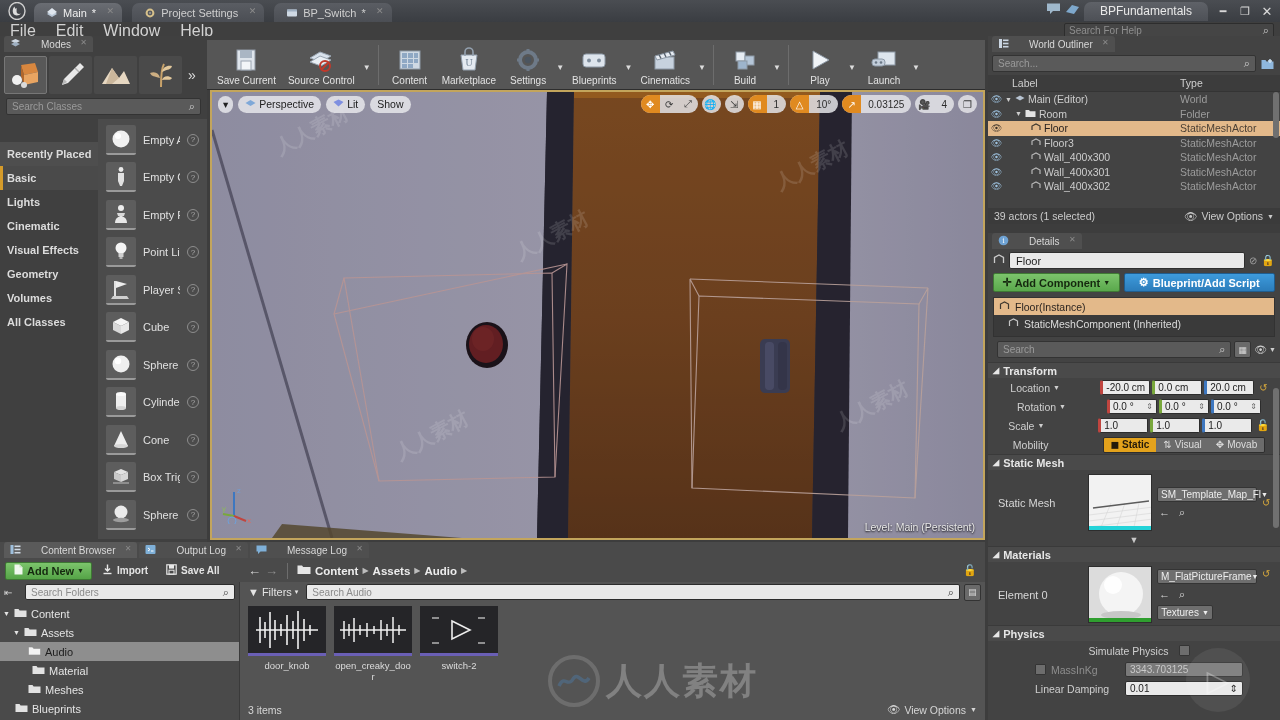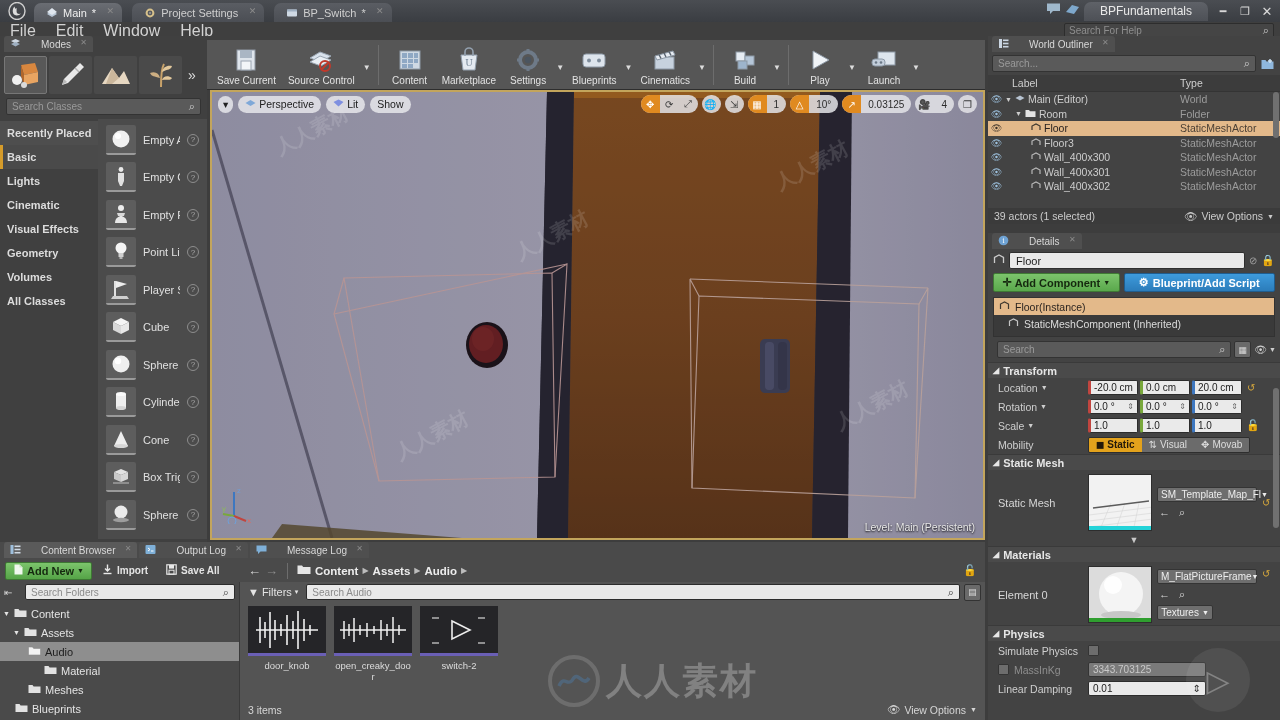--- a/index.html
+++ b/index.html
@@ -99,21 +99,21 @@
     border-radius:2px;display:flex;align-items:center;padding:0 5px;
     font-size:10px;color:#9a9a9a;
   }
   .search-classes .mag{margin-left:auto;color:#d0d0d0;font-size:11px;}
   .modes-body{display:flex;height:420px;}
   .cat-list{width:98px;background:#404040;padding-top:2px;}
   .cat{
     height:24px;display:flex;align-items:center;padding-left:7px;
     font-size:11px;color:#dcdcdc;font-weight:bold;
   }
-  .cat.hl{background:#4e4e4e;}
+  .cat.hl{background:#4e4e4e;margin-top:21px;}
   .cat.sel{background:#4a4a4a;border-left:3px solid #d59b2a;padding-left:4px;}
   .place-list{flex:1;background:#4b4b4b;padding-top:2px;overflow:hidden;}
   .place-item{height:37.5px;display:flex;align-items:center;gap:7px;padding-left:8px;}
   .place-thumb{
     width:30px;height:30px;border-radius:2px;background:#5d5d5d;
     display:flex;align-items:center;justify-content:center;position:relative;
     border-bottom:2px solid #9a9a9a;
   }
   .place-name{font-size:11px;color:#e0e0e0;flex:1;white-space:nowrap;overflow:hidden;}
   .qmark{
@@ -205,21 +205,21 @@
     display:flex;align-items:center;padding:0 5px;font-size:10px;color:#9a9a9a;
   }
   .det-searchwrap{display:flex;align-items:center;gap:3px;padding:0 4px;}
   .sq-btn{width:17px;height:17px;background:#6a6a6a;border:1px solid #333;border-radius:2px;
     display:flex;align-items:center;justify-content:center;font-size:9px;color:#d8d8d8;}
   .eye-btn{display:flex;align-items:center;gap:2px;color:#cfcfcf;font-size:10px;}
   .sec-head{
     height:16px;background:#4a4a4a;display:flex;align-items:center;gap:4px;padding-left:5px;
     font-size:11px;font-weight:bold;color:#e6e6e6;border-top:1px solid #3a3a3a;
   }
-  .prop-row{height:19px;display:flex;align-items:center;font-size:10.5px;color:#cfcfcf;}
+  .prop-row{height:19px;display:flex;align-items:center;font-size:10.5px;color:#cfcfcf;justify-content:center;}
   .prop-lbl{width:100px;padding-left:10px;display:flex;align-items:center;gap:3px;}
   .vecfields{display:flex;gap:2px;align-items:center;}
   .vfield{
     width:50px;height:15px;background:#eaeaea;border:1px solid #2c2c2c;border-radius:2px;
     display:flex;align-items:center;padding:0 3px;font-size:10px;color:#1c1c1c;position:relative;
   }
   .vfield.x{border-left:3px solid #c1453f;}
   .vfield.y{border-left:3px solid #79a83c;}
   .vfield.z{border-left:3px solid #3d77c0;}
   .vfield .spin{margin-left:auto;font-size:8px;color:#666;}
@@ -1322,21 +1322,21 @@
                   <path d="M0.5 1 h4 l1.1 1.4 h6.9 V9 H0.5 Z" fill="#e2e2e2"></path>
                 </svg></span>
             <span>Assets</span>
           </div>
           <div class="frow sel" style="padding-left:28px">
             <span><svg width="13" height="10" viewBox="0 0 13 10">
                   <path d="M0.5 1 h4 l1.1 1.4 h6.9 V9 H0.5 Z" fill="#f2f2f2" stroke="#8a8a8a" stroke-width="0.6"></path>
                 </svg></span>
             <span>Audio</span>
           </div>
-          <div class="frow" style="padding-left:44px">
+          <div class="frow" style="padding-left:32px">
             <span><svg width="13" height="10" viewBox="0 0 13 10">
                   <path d="M0.5 1 h4 l1.1 1.4 h6.9 V9 H0.5 Z" fill="#e2e2e2"></path>
                 </svg></span>
             <span>Material</span>
           </div>
           <div class="frow" style="padding-left:28px">
             <span><svg width="13" height="10" viewBox="0 0 13 10">
                   <path d="M0.5 1 h4 l1.1 1.4 h6.9 V9 H0.5 Z" fill="#e2e2e2"></path>
                 </svg></span>
             <span>Meshes</span>

